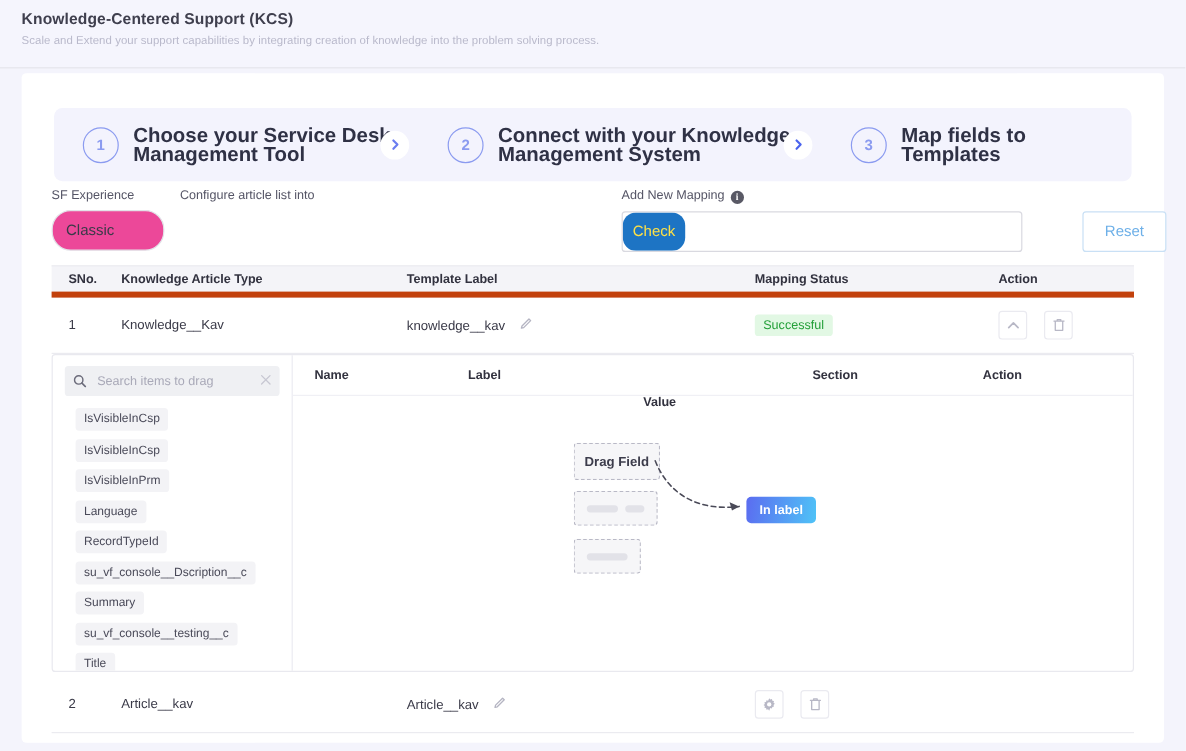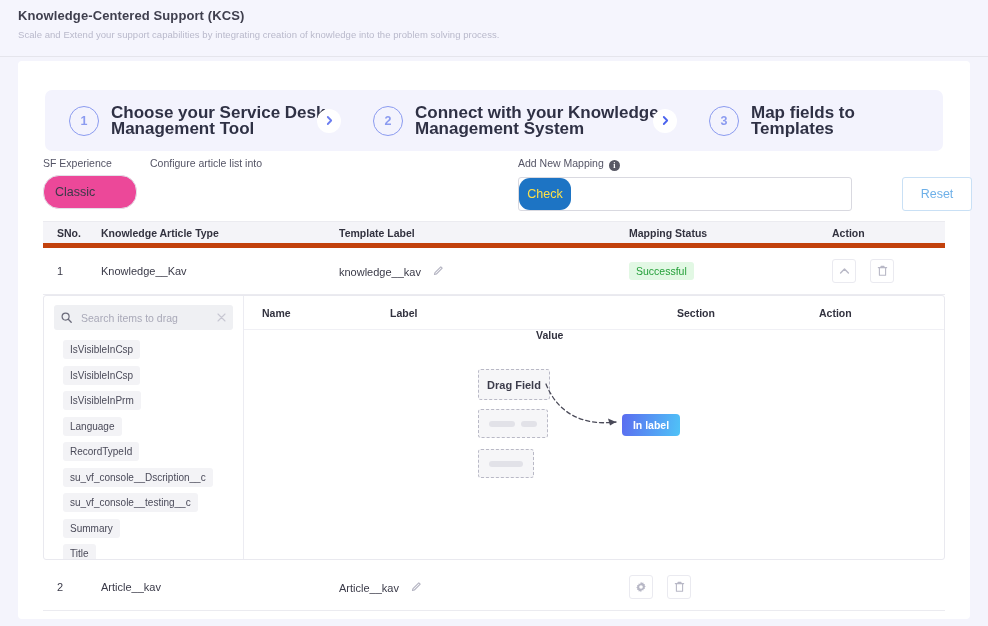--- a/index.html
+++ b/index.html
@@ -410,22 +410,22 @@
             </svg>
         </span>
       </div>
       <div class="chiplist">
         <div><span class="chip">IsVisibleInCsp</span></div>
         <div><span class="chip">IsVisibleInCsp</span></div>
         <div><span class="chip">IsVisibleInPrm</span></div>
         <div><span class="chip">Language</span></div>
         <div><span class="chip">RecordTypeId</span></div>
         <div><span class="chip">su_vf_console__Dscription__c</span></div>
+        <div><span class="chip">Summary</span></div>
         <div><span class="chip">su_vf_console__testing__c</span></div>
-        <div><span class="chip">Summary</span></div>
         <div><span class="chip">Title</span></div>
       </div>
     </div>
 
     <div class="detail-right">
       <div class="detail-head">
         <div class="dh1">Name</div>
         <div class="dh2">Label</div>
         <div class="dh3">Value</div>
         <div class="dh4">Section</div>

